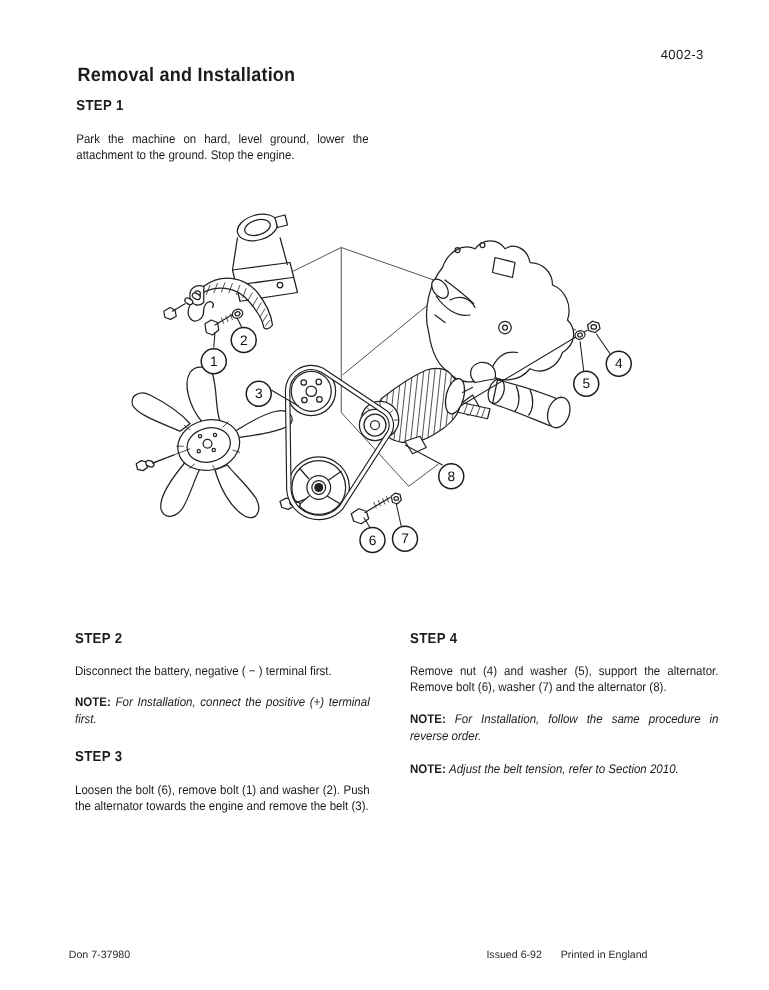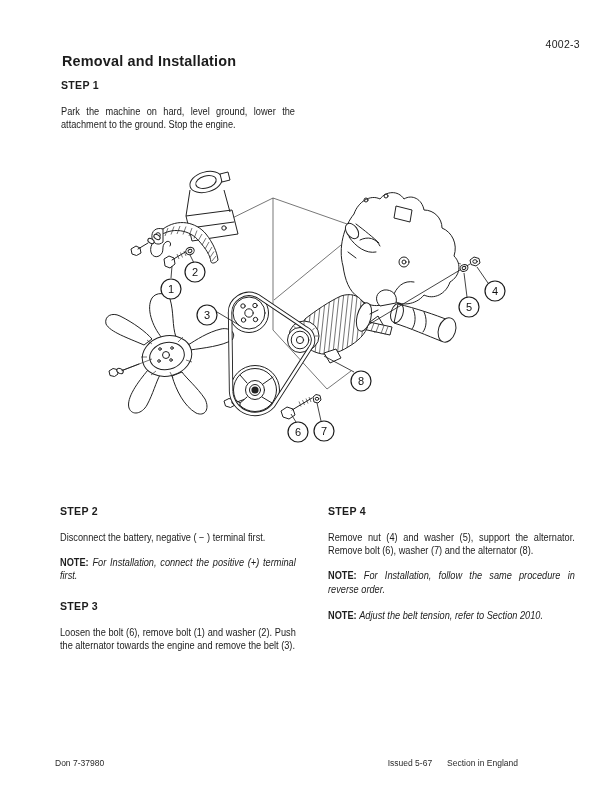--- a/index.html
+++ b/index.html
@@ -1,21 +1,21 @@
 <!DOCTYPE html>
 <html><head>
 <meta charset="utf-8">
 <style>
   html,body{margin:0;padding:0;background:#e8e8e8;}
   .page{
     position:relative;width:615px;height:792px;background:#ffffff;
     font-family:"Liberation Sans",sans-serif;color:#1c1c1c;overflow:hidden;
     margin:0 auto;
   }
-  .page-number{position:absolute;top:38px;left:0;width:563px;text-align:right;font-size:10.5px;letter-spacing:.3px;padding-left:17px;}
+  .page-number{position:absolute;top:38px;left:0;width:563px;text-align:right;font-size:10.5px;letter-spacing:.3px;}
   .doc-title{position:absolute;top:52px;left:62px;width:260px;font-size:15.5px;font-weight:600;letter-spacing:.2px;transform:scaleX(.93);transform-origin:0 0;}
   .step-block{position:absolute;transform:scaleX(.921);transform-origin:0 0;}
   .sb-1{left:61px;top:79px;width:254px;}
   .col-left{left:60px;top:505px;width:256px;}
   .col-right{left:328px;top:505px;width:268px;}
   h2.step-h{font-size:11.5px;font-weight:700;margin:0 0 14px 0;letter-spacing:.3px;}
   h2.step-h.later{margin-top:17px;}
   p.body{font-size:10px;line-height:13.2px;margin:0 0 12px 0;text-align:justify;}
   p.note{font-size:10px;line-height:13.2px;margin:0 0 13px 0;text-align:justify;}
   p.note b{font-style:normal;font-weight:700;}
@@ -272,18 +272,18 @@
   <div class="step-block col-right">
     <h2 class="step-h">STEP 4</h2>
     <p class="body">Remove nut (4) and washer (5), support the alternator. Remove bolt (6), washer (7) and the alternator (8).</p>
     <p class="note"><b>NOTE:</b> <i>For Installation, follow the same procedure in reverse order.</i></p>
     <p class="note"><b>NOTE:</b> <i>Adjust the belt tension, refer to Section 2010.</i></p>
   </div>
 
   <div class="footer">
     <span>Don 7-37980</span>
     <span class="grp">
-      <span>Issued 5-67</span>
-      <span>Section in England</span>
+      <span>Issued 6-92</span>
+      <span>Printed in England</span>
     </span>
   </div>
 
 </div>
 
 </body></html>

